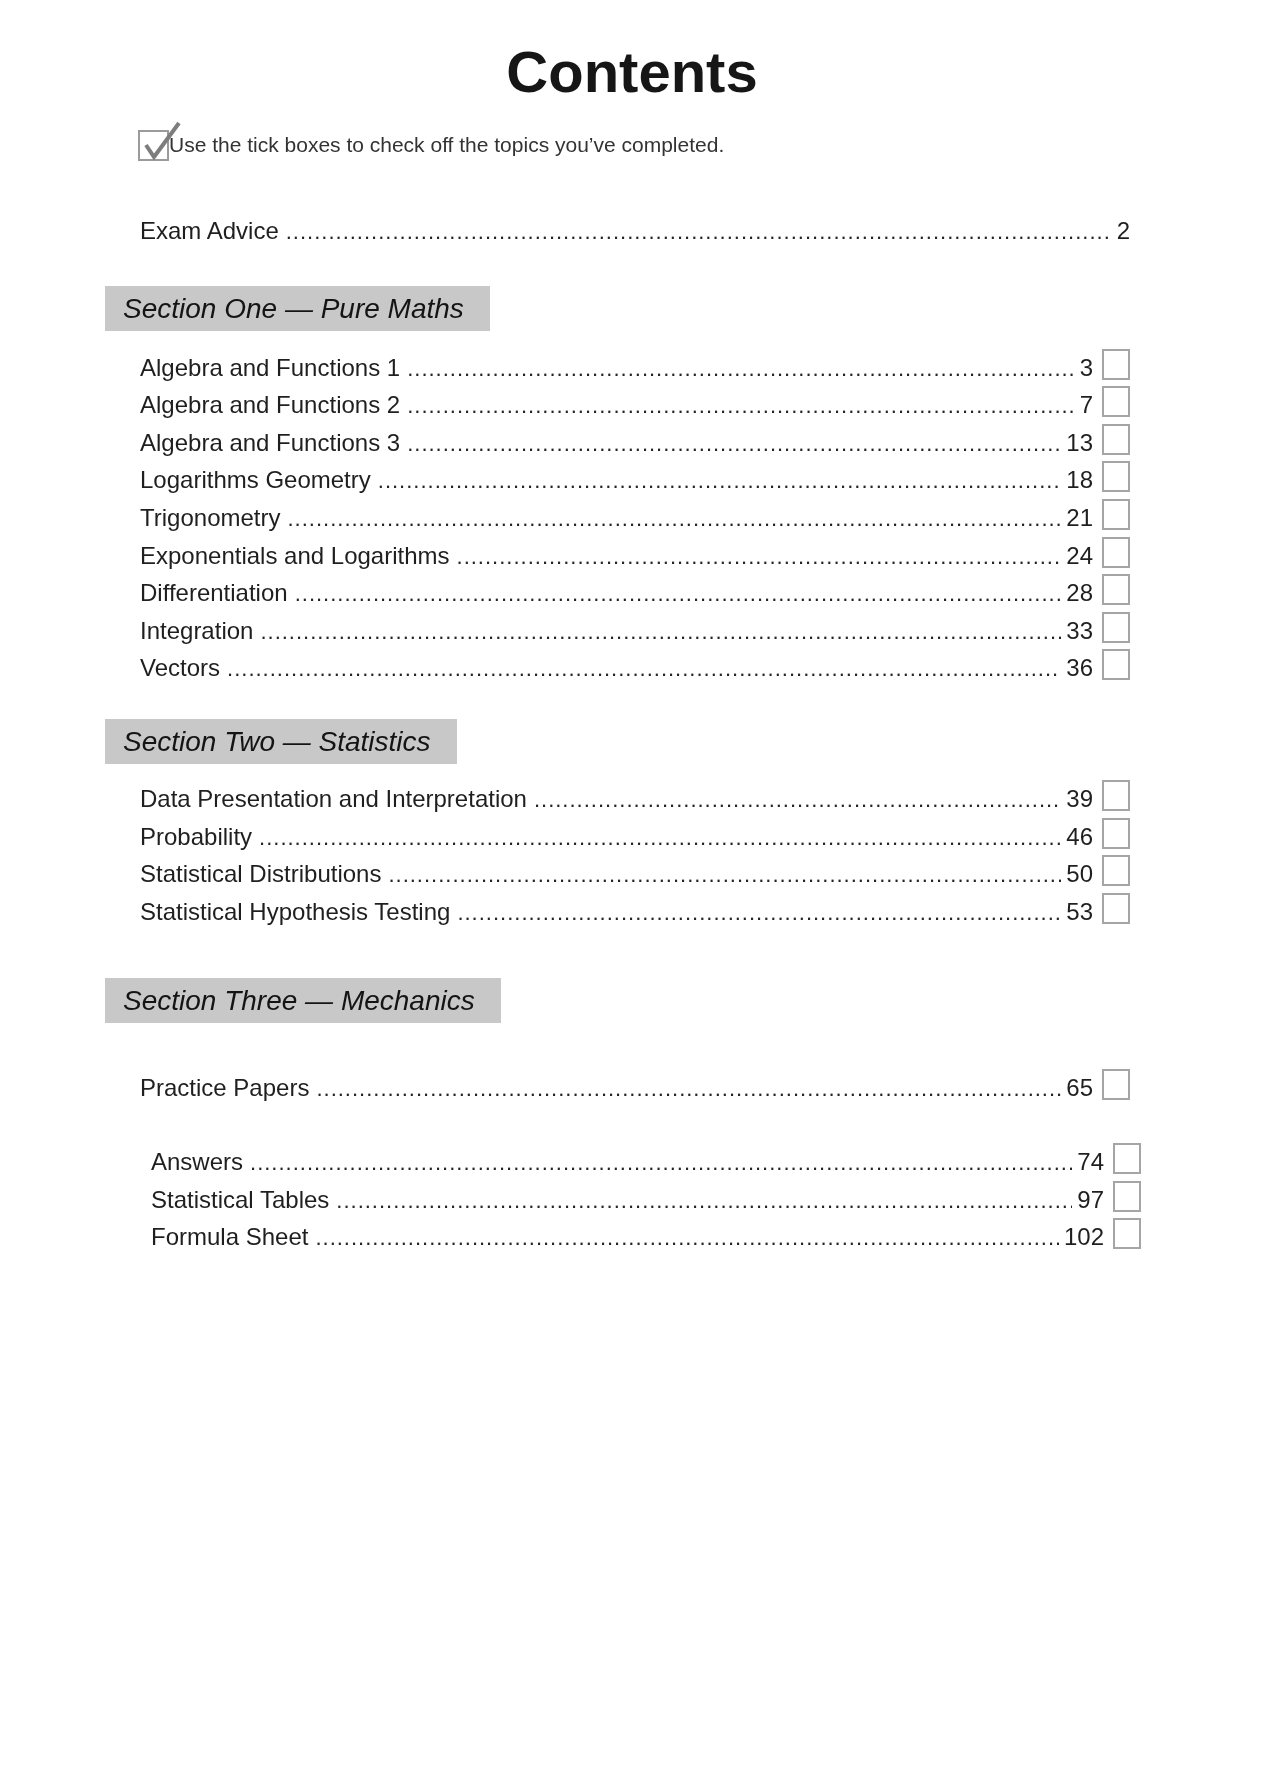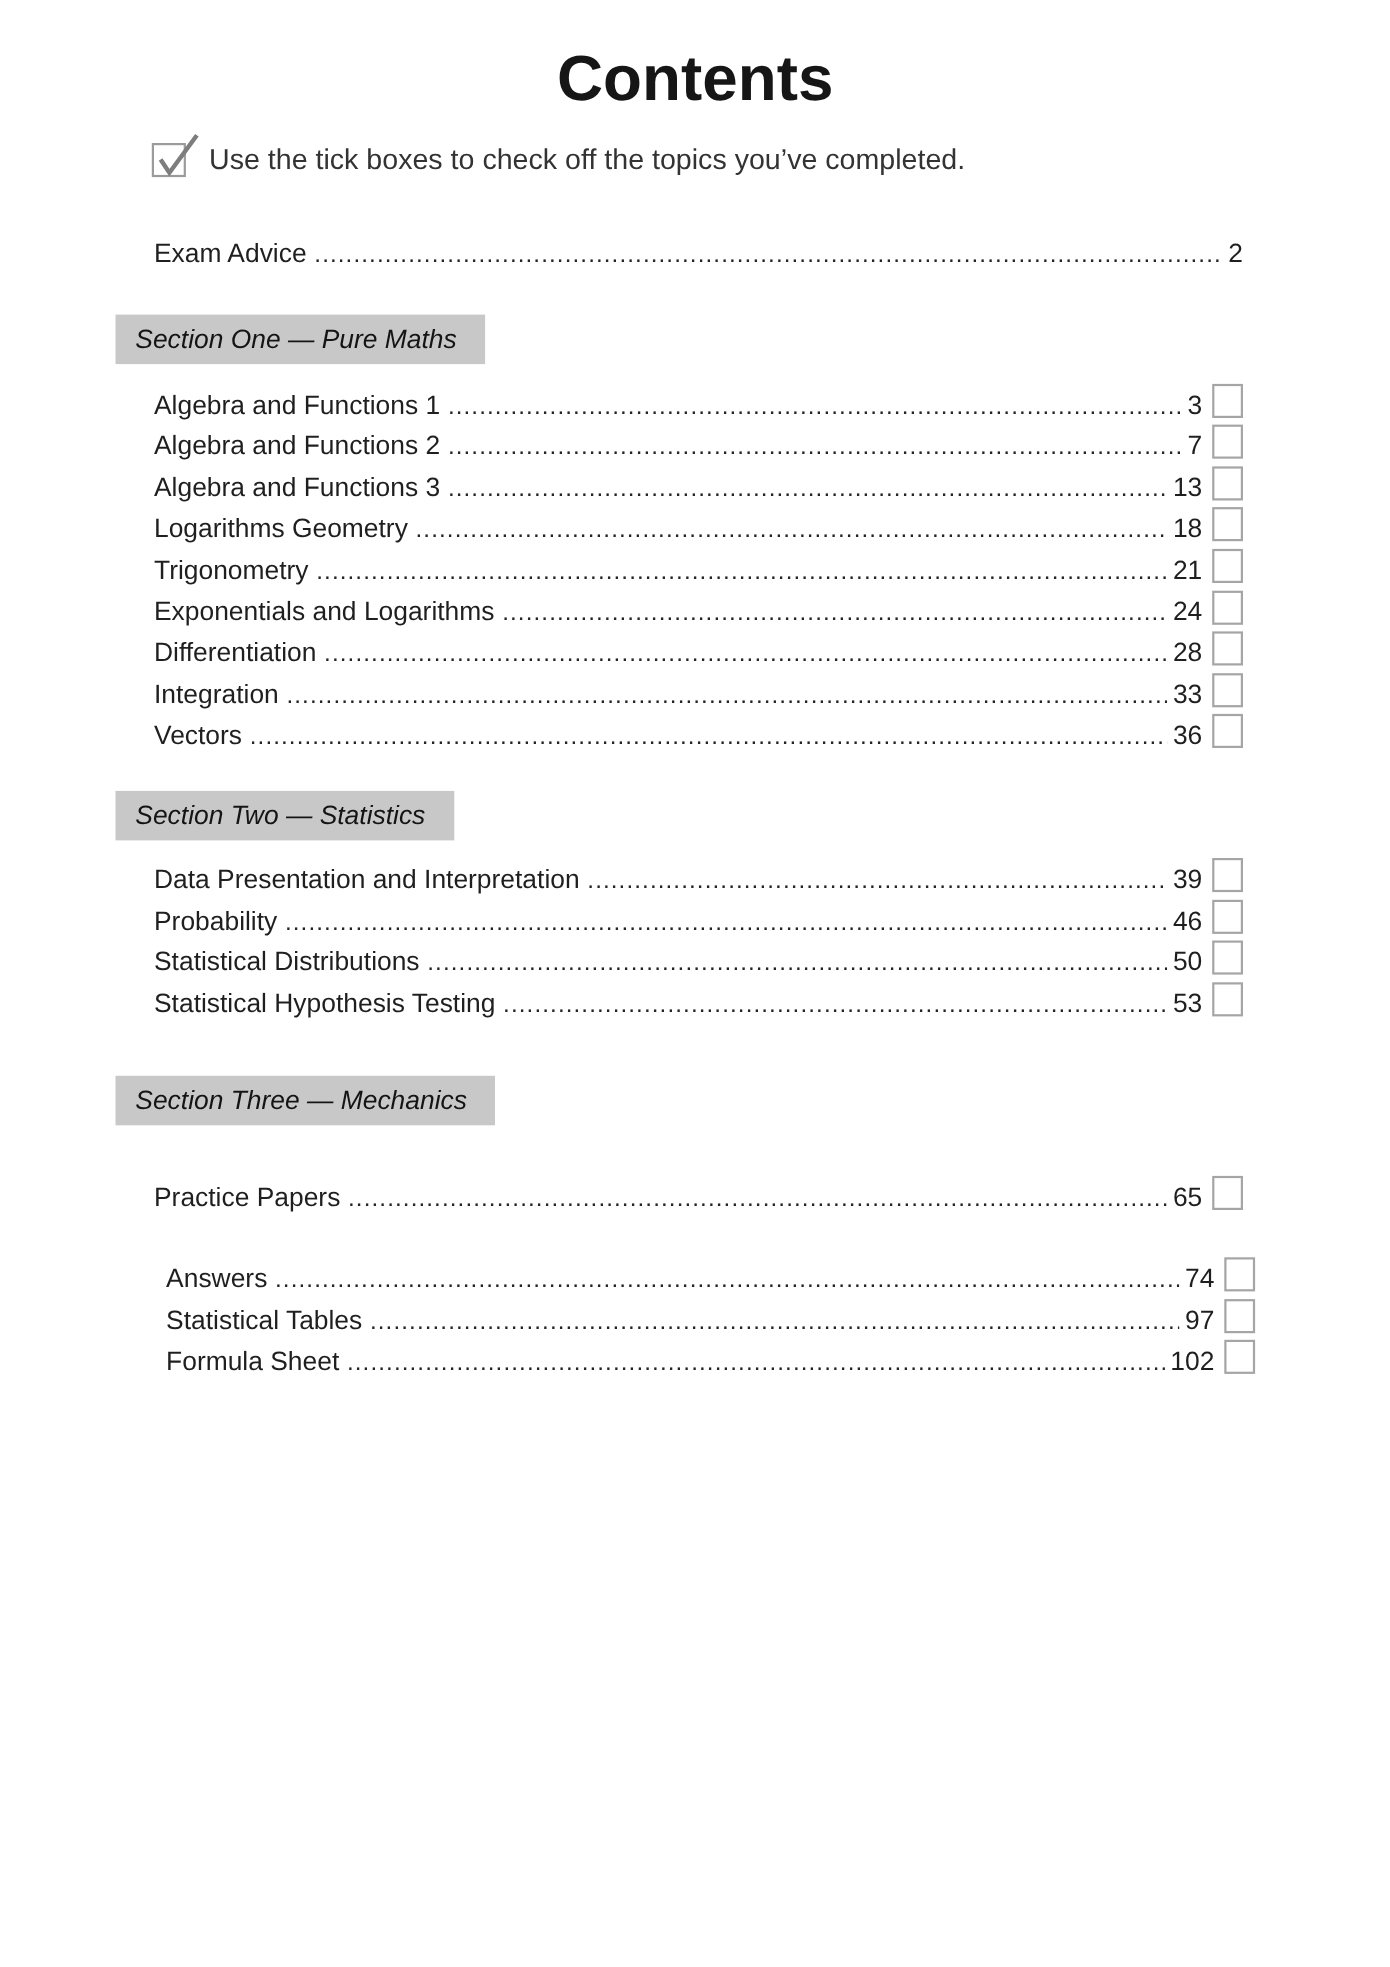--- a/index.html
+++ b/index.html
@@ -33,22 +33,21 @@
   }
   .legend-box {
     position: relative;
     width: 31px; height: 31px;
     border: 2px solid #9b9b9b;
     background: #fff;
     flex: 0 0 auto;
   }
   .legend-box svg { position: absolute; left: -1px; top: -13px; overflow: visible; }
   .legend-text {
-    margin-left: 21px;
-    font-size: 26px;
+    font-size: 21px;
     color: #333333;
   }
 
   
   .row {
     display: flex;
     align-items: baseline;
     height: 37.6px;
     margin-left: 140px;
     width: 990px;
@@ -79,21 +78,21 @@
     transform: translateY(4px);
   }
 
   .exam-row { margin-top: 50px; }
 
   
   .sec-heading {
     display: inline-block;
     margin-left: 105px;
     background: #c8c8c8;
-    font-size: 24px;
+    font-size: 28px;
     font-style: italic;
     color: #141414;
     line-height: 30px;
     padding: 8px 26px 7px 18px;
     white-space: nowrap;
   }
   .mt-sec1 { margin-top: 36px; }
   .mt-sec2 { margin-top: 36px; }
   .mt-sec3 { margin-top: 52px; }
   .rows { margin-top: 14px; }

